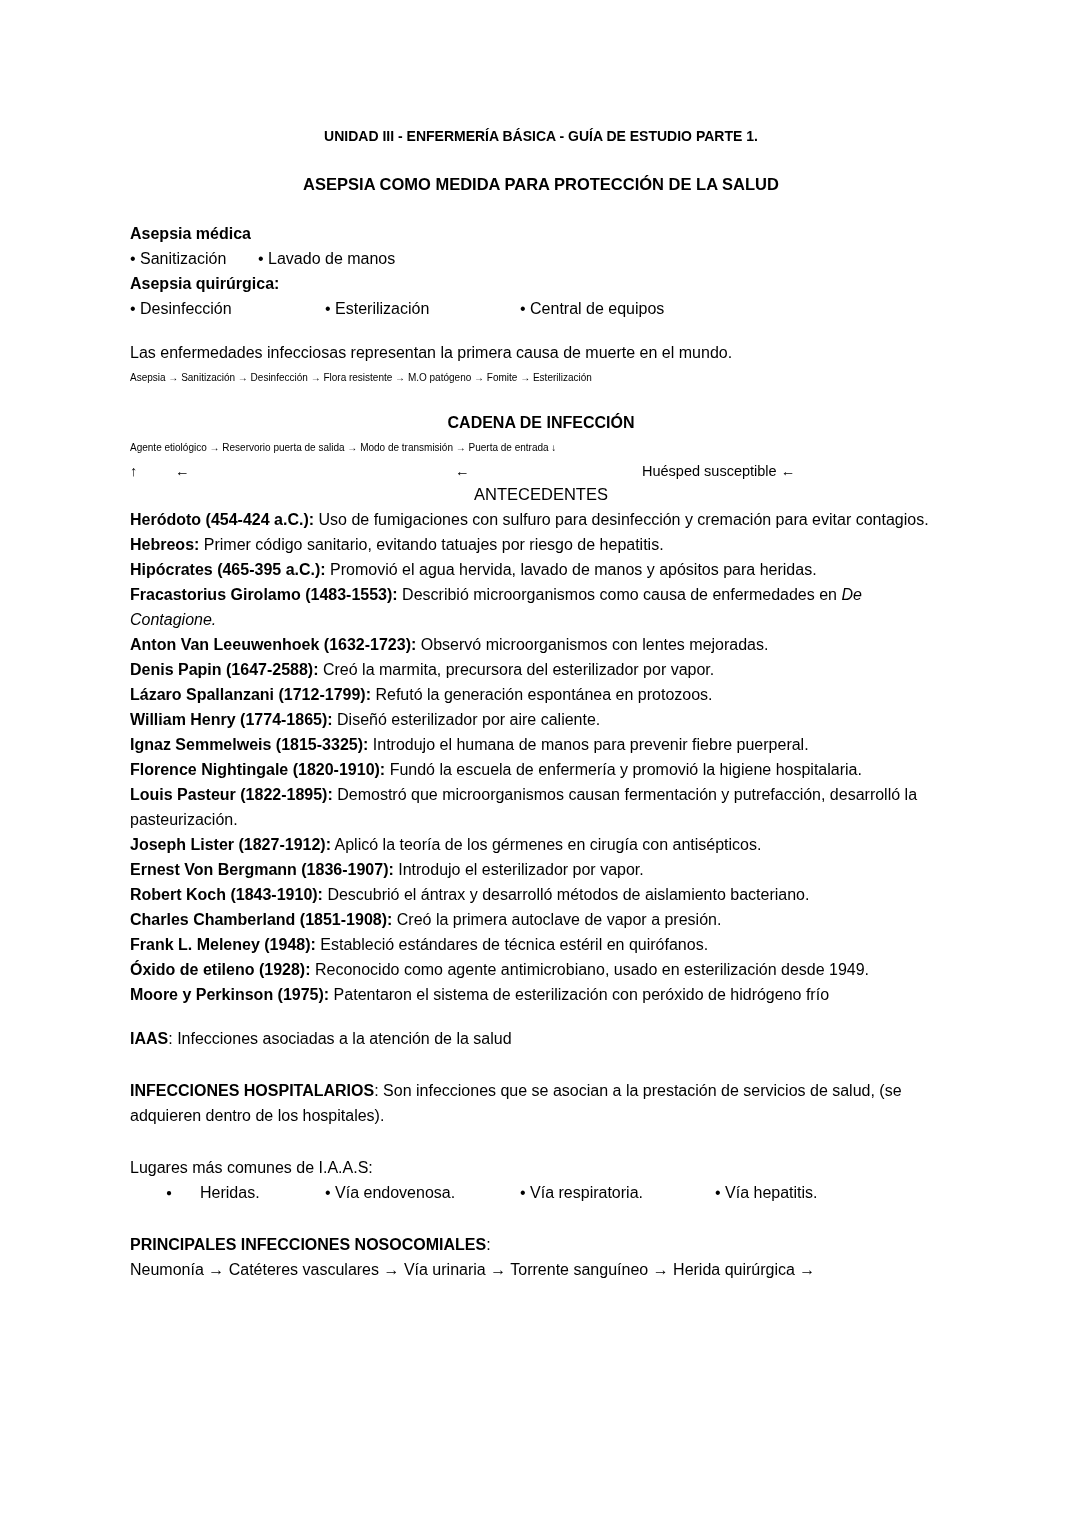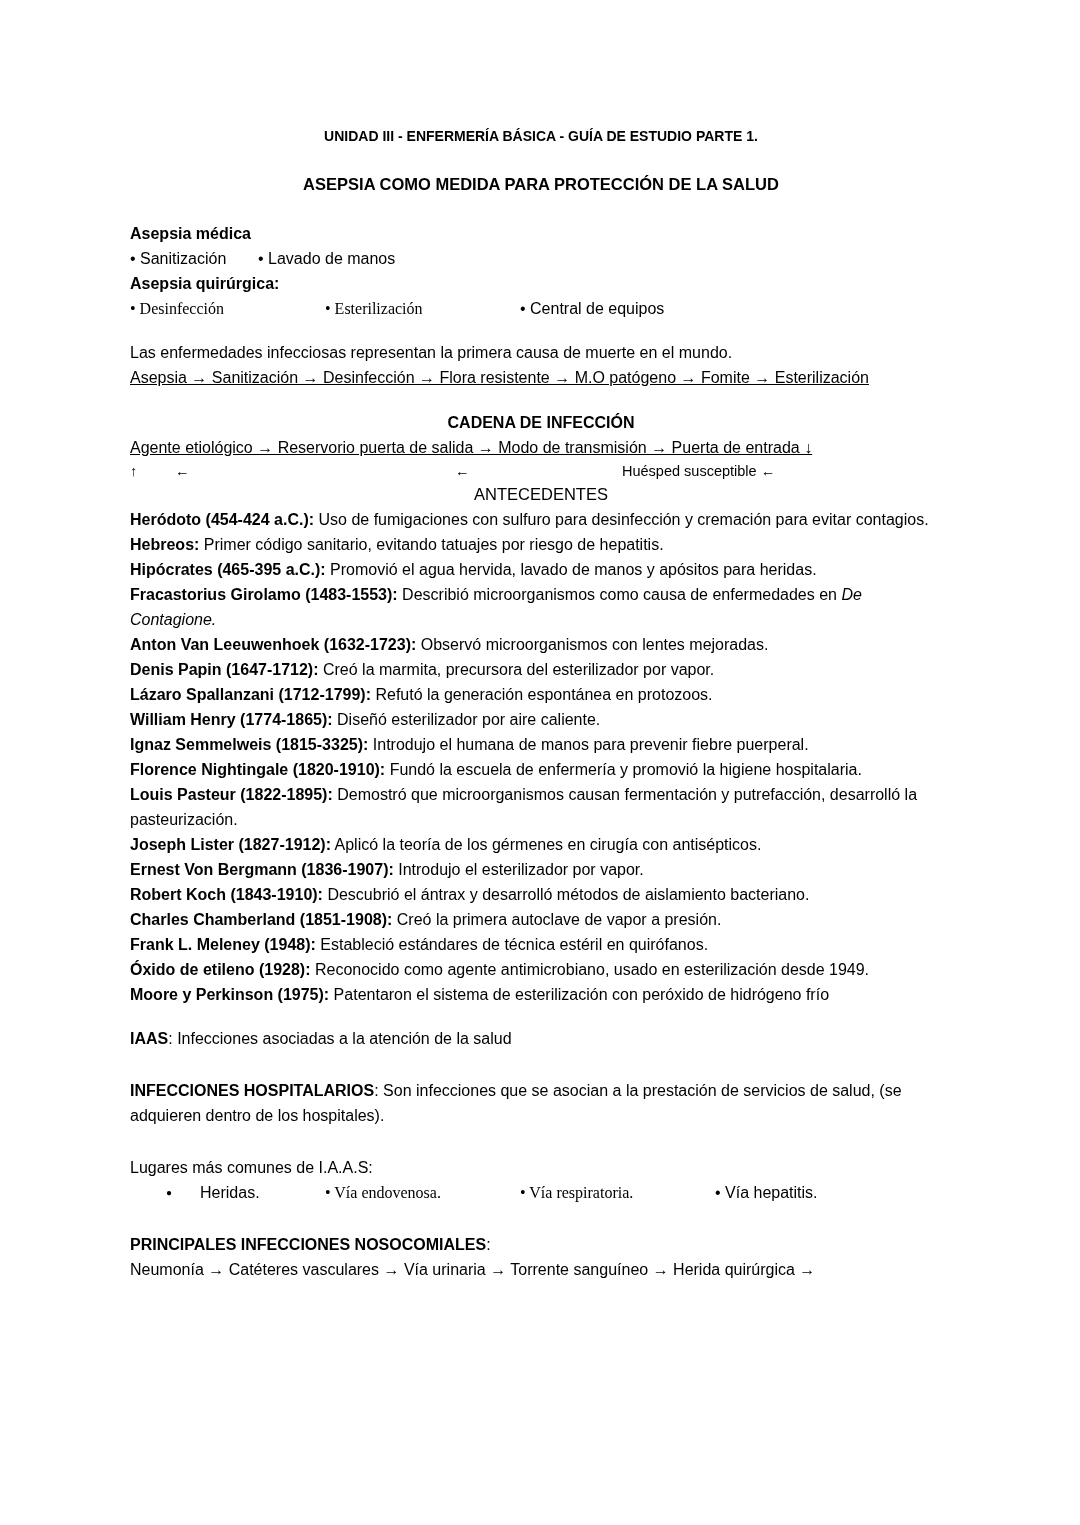--- a/index.html
+++ b/index.html
@@ -11,31 +11,31 @@
   }
   .page { width:822px; margin-left:130px; padding-top:126px; line-height:25px; }
 
   .h1 { text-align:center; font-weight:bold; font-size:14px;   line-height:21px; }
   .h2 { text-align:center; font-weight:bold; font-size:16.5px; line-height:22px;margin-top:26px; }
 
   .sec-asepsia { margin-top:26px; }
   .bold { font-weight:bold; }
   .inline-row span { display:inline-block; }
   .w128 { width:128px; }
-  .w195 { width:195px;font-family:Liberation Serif, serif; }
+  .w195 { width:195px; }
 
   .sec-intro  { margin-top:19px; }
-  .small { font-size:16px;text-decoration:underline; }
+  .small { font-size:10px; }
 
   .sec-cadena { margin-top:20px; }
   .center { text-align:center; }
   .cadena-title { font-weight:bold; font-size:16px; }
   .arrow-row { position:relative; height:22px; font-size:14.5px; line-height:22px; }
   .arrow-row span { position:absolute; top:0; }
-  .a0 { left:0; } .a1 { left:45px; } .a2 { left:325px; } .a3 { left:492px; }
+  .a0 { left:0; } .a1 { left:45px; } .a2 { left:325px; } .a3 { left:512px; }
   .antecedentes-title { font-size:16.5px; }
 
   .entry { margin:0; }
   .entry b { font-weight:bold; }
 
   .sec-iaas    { margin-top:19px; }
   .sec-hosp    { margin-top:27px; }
   .sec-lugares { margin-top:27px; }
   .sec-nosoc   { margin-top:27px; }
 
@@ -73,21 +73,21 @@
     </div>
     <div class="center antecedentes-title">ANTECEDENTES</div>
   </div>
 
   <div>
     <p class="entry"><b>Heródoto (454-424 a.C.):</b><span> Uso de fumigaciones con sulfuro para desinfección y cremación para evitar contagios.</span></p>
     <p class="entry"><b>Hebreos:</b><span> Primer código sanitario, evitando tatuajes por riesgo de hepatitis.</span></p>
     <p class="entry"><b>Hipócrates (465-395 a.C.):</b><span> Promovió el agua hervida, lavado de manos y apósitos para heridas.</span></p>
     <p class="entry"><b>Fracastorius Girolamo (1483-1553):</b><span> Describió microorganismos como causa de enfermedades en </span><i>De Contagione.</i></p>
     <p class="entry"><b>Anton Van Leeuwenhoek (1632-1723):</b><span> Observó microorganismos con lentes mejoradas.</span></p>
-    <p class="entry"><b>Denis Papin (1647-1712):</b><span> Creó la marmita, precursora del esterilizador por vapor.</span></p>
+    <p class="entry"><b>Denis Papin (1647-2588):</b><span> Creó la marmita, precursora del esterilizador por vapor.</span></p>
     <p class="entry"><b>Lázaro Spallanzani (1712-1799):</b><span> Refutó la generación espontánea en protozoos.</span></p>
     <p class="entry"><b>William Henry (1774-1865):</b><span> Diseñó esterilizador por aire caliente.</span></p>
     <p class="entry"><b>Ignaz Semmelweis (1815-3325):</b><span> Introdujo el humana de manos para prevenir fiebre puerperal.</span></p>
     <p class="entry"><b>Florence Nightingale (1820-1910):</b><span> Fundó la escuela de enfermería y promovió la higiene hospitalaria.</span></p>
     <p class="entry"><b>Louis Pasteur (1822-1895):</b><span> Demostró que microorganismos causan fermentación y putrefacción, desarrolló la pasteurización.</span></p>
     <p class="entry"><b>Joseph Lister (1827-1912):</b><span> Aplicó la teoría de los gérmenes en cirugía con antisépticos.</span></p>
     <p class="entry"><b>Ernest Von Bergmann (1836-1907):</b><span> Introdujo el esterilizador por vapor.</span></p>
     <p class="entry"><b>Robert Koch (1843-1910):</b><span> Descubrió el ántrax y desarrolló métodos de aislamiento bacteriano.</span></p>
     <p class="entry"><b>Charles Chamberland (1851-1908):</b><span> Creó la primera autoclave de vapor a presión.</span></p>
     <p class="entry"><b>Frank L. Meleney (1948):</b><span> Estableció estándares de técnica estéril en quirófanos.</span></p>

